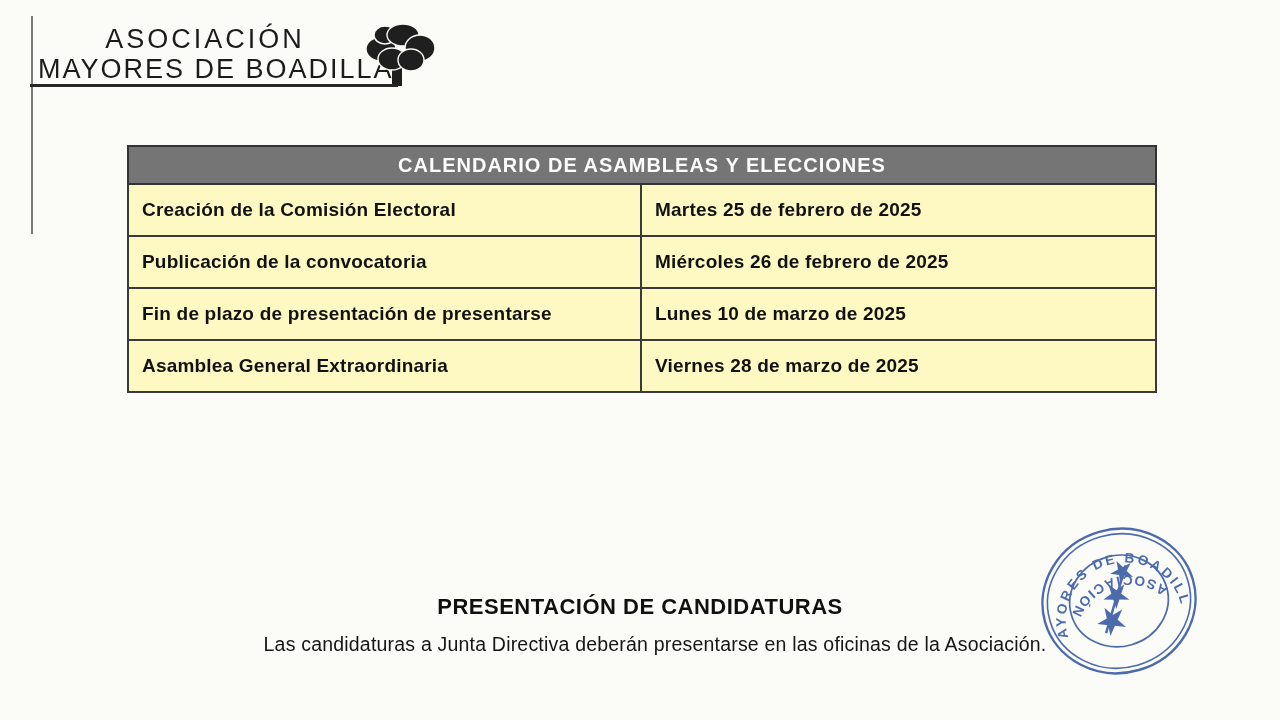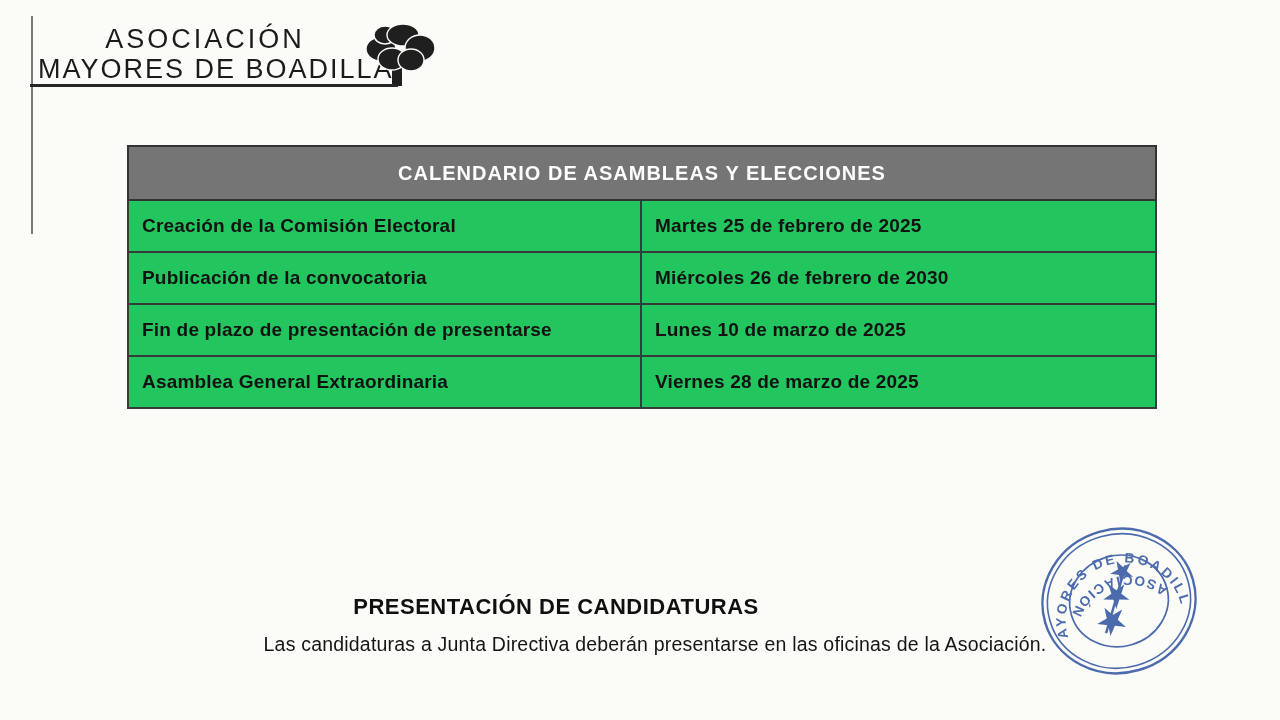--- a/index.html
+++ b/index.html
@@ -32,36 +32,36 @@
   }
   .tree-svg { position:absolute; left:354px; top:22px; width:90px; height:68px; }
 
   
   table.calendar {
     position:absolute; left:127px; top:145px;
     width:1028px; border-collapse:collapse;
     table-layout:fixed;
   }
   table.calendar th {
-    height:54px; background:#757575; color:#fdfdfd;
+    height:38px; background:#757575; color:#fdfdfd;
     font-size:20px; font-weight:bold; letter-spacing:1px;
     border:2px solid #333; text-align:center;
   }
   table.calendar td {
-    height:52px; background:#22c55e;
+    height:52px; background:#fef9c3;
     font-size:19px; font-weight:bold; color:#121212;
     border:2px solid #3a3a3a; vertical-align:middle;
     padding-left:13px; letter-spacing:.2px;
     overflow:hidden; white-space:nowrap;
   }
   td.date-cell { padding-left:15px; }
 
   
   .footer-heading {
-    position:absolute; left:0; top:594px; width:1112px;
+    position:absolute; left:0; top:594px; width:1280px;
     text-align:center; font-size:22px; font-weight:bold;
     letter-spacing:.5px; color:#101010;
   }
   .footer-body {
     position:absolute; left:15px; top:633px; width:1280px;
     text-align:center; font-size:19.5px; color:#161616;
     letter-spacing:.2px;
   }
 
   
@@ -104,21 +104,21 @@
         <th colspan="2">CALENDARIO DE ASAMBLEAS Y ELECCIONES</th>
       </tr>
     </thead>
     <tbody>
       <tr>
         <td class="event-cell">Creación de la Comisión Electoral</td>
         <td class="date-cell">Martes 25 de febrero de 2025</td>
       </tr>
       <tr>
         <td class="event-cell">Publicación de la convocatoria</td>
-        <td class="date-cell">Miércoles 26 de febrero de 2030</td>
+        <td class="date-cell">Miércoles 26 de febrero de 2025</td>
       </tr>
       <tr>
         <td class="event-cell">Fin de plazo de presentación de presentarse</td>
         <td class="date-cell">Lunes 10 de marzo de 2025</td>
       </tr>
       <tr>
         <td class="event-cell">Asamblea General Extraordinaria</td>
         <td class="date-cell">Viernes 28 de marzo de 2025</td>
       </tr>
     </tbody>

